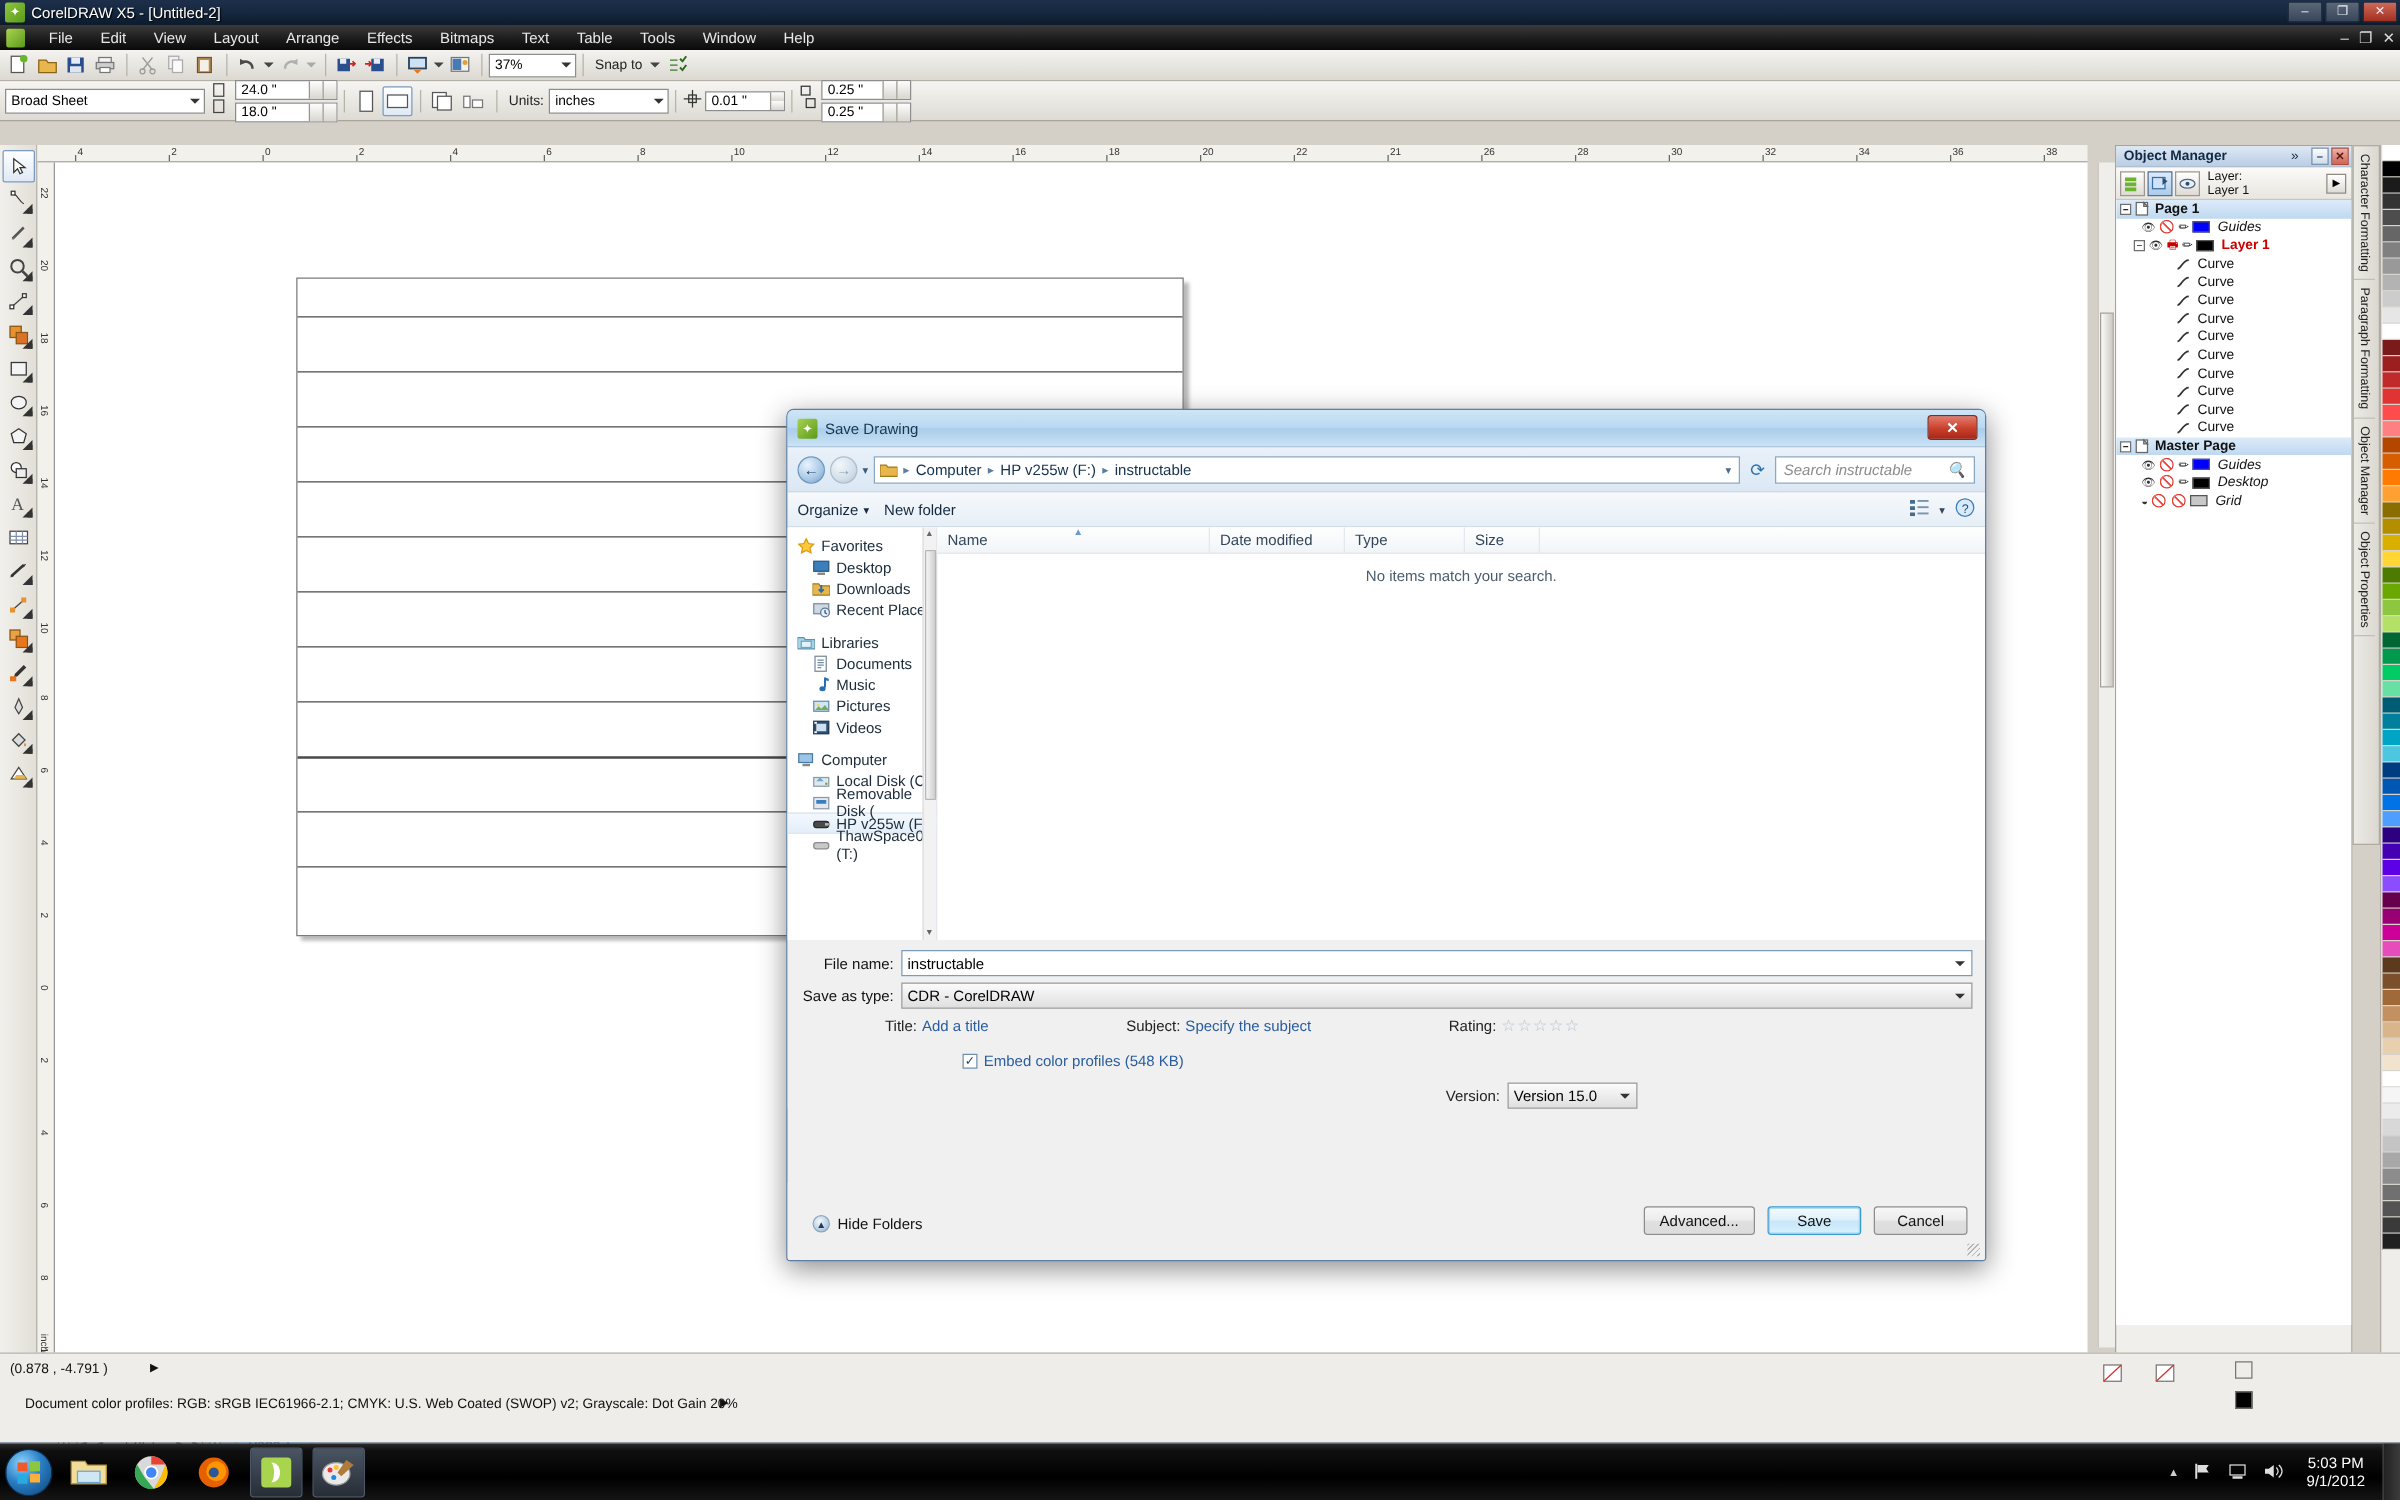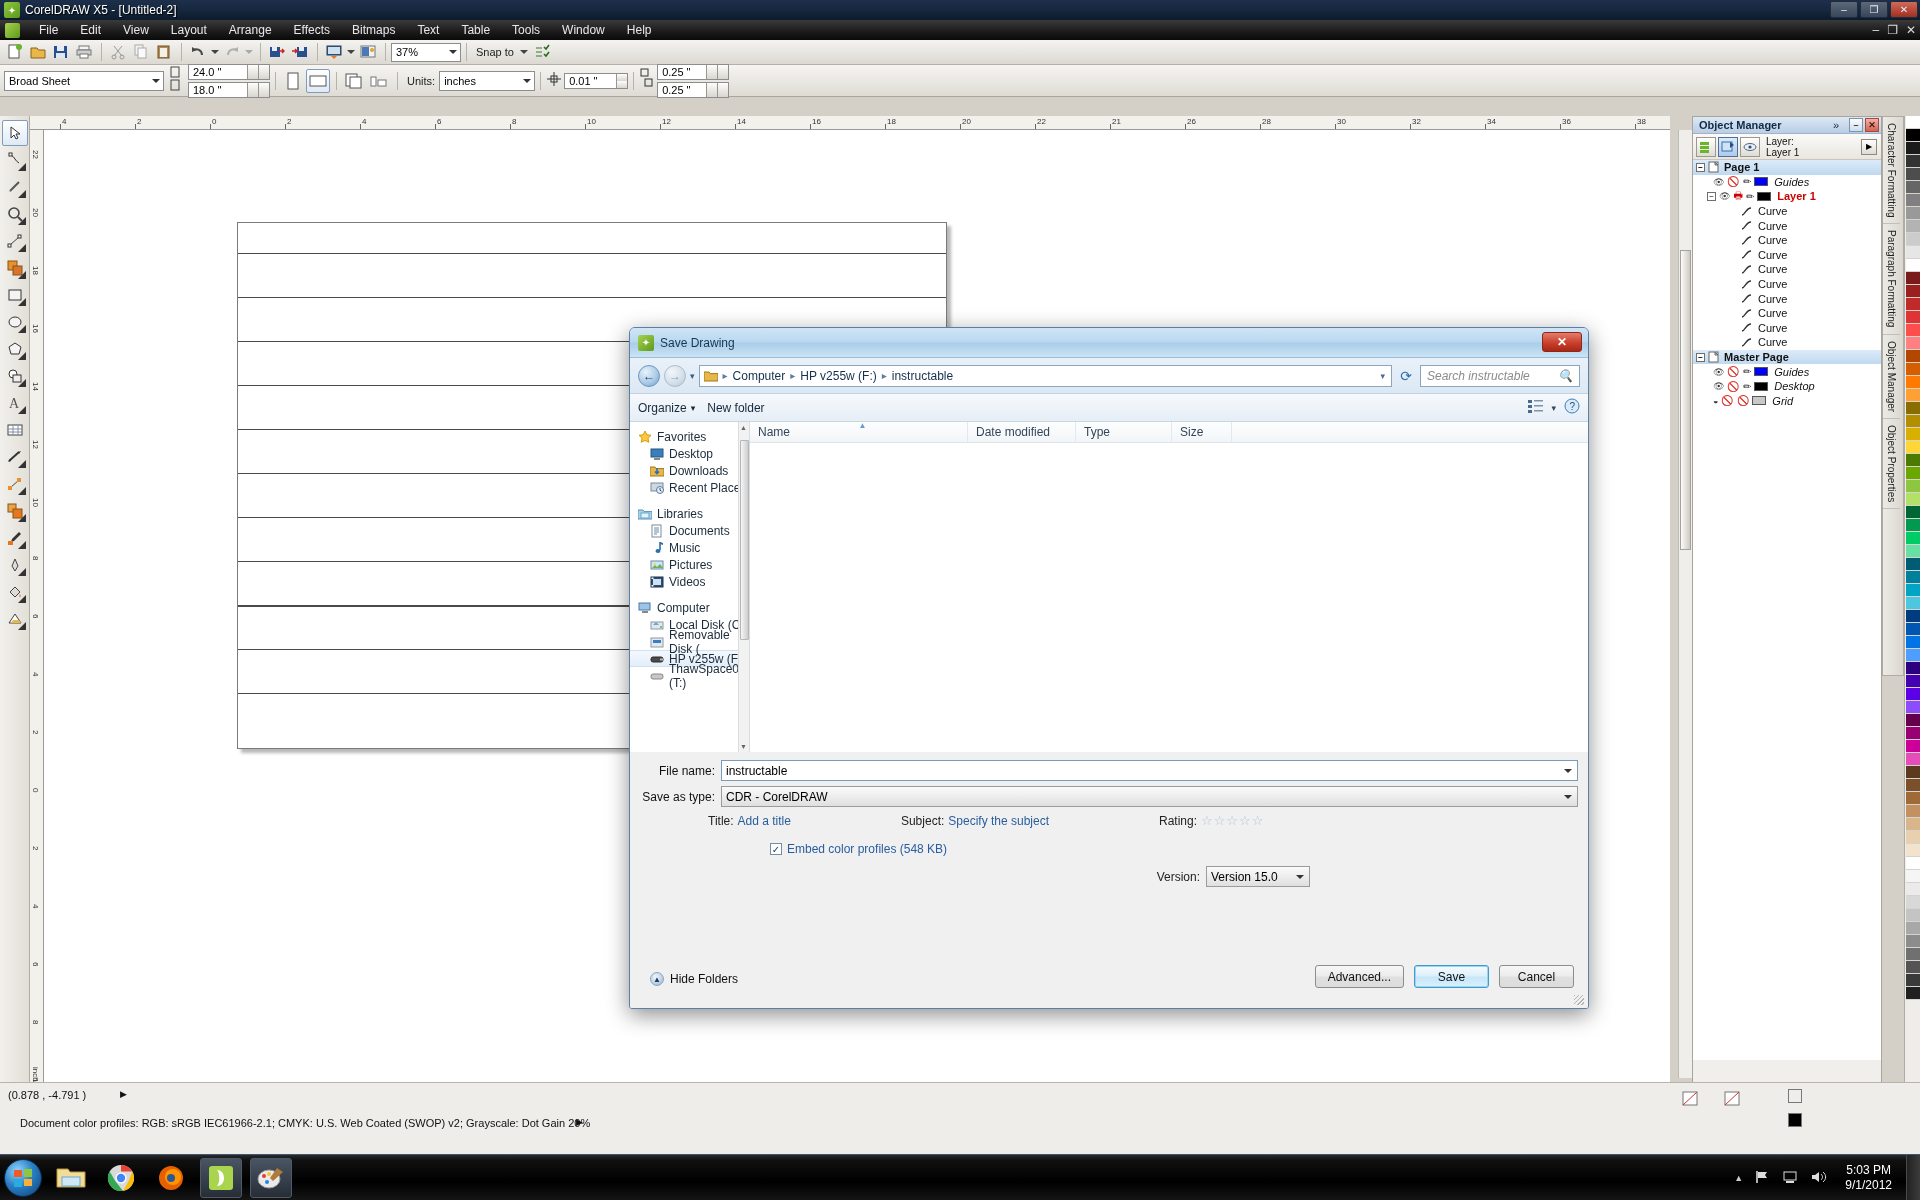--- a/index.html
+++ b/index.html
@@ -1266,20 +1266,21 @@
             <div class="col" style="width: 108px;">
               <span>Date modified</span>
             </div>
             <div class="col" style="width: 96px;">
               <span>Type</span>
             </div>
             <div class="col" style="width: 60px;">
               <span>Size</span>
             </div>
           </div>
+        <div class="empty-msg">No items match your search.</div>
       </div>
     </div>
 
     <div class="dlg-fields">
       <div class="frow">
         <span class="flabel">File name:</span>
         <div class="ftext">
           <span>instructable</span>
           <i class="cbarr"></i>
         </div>

